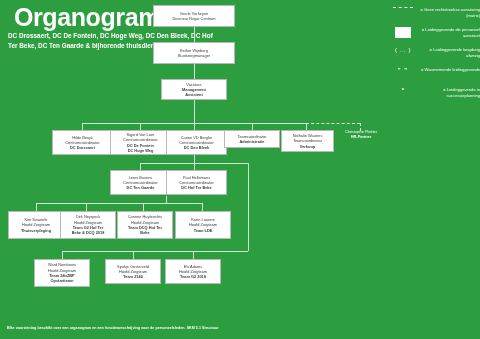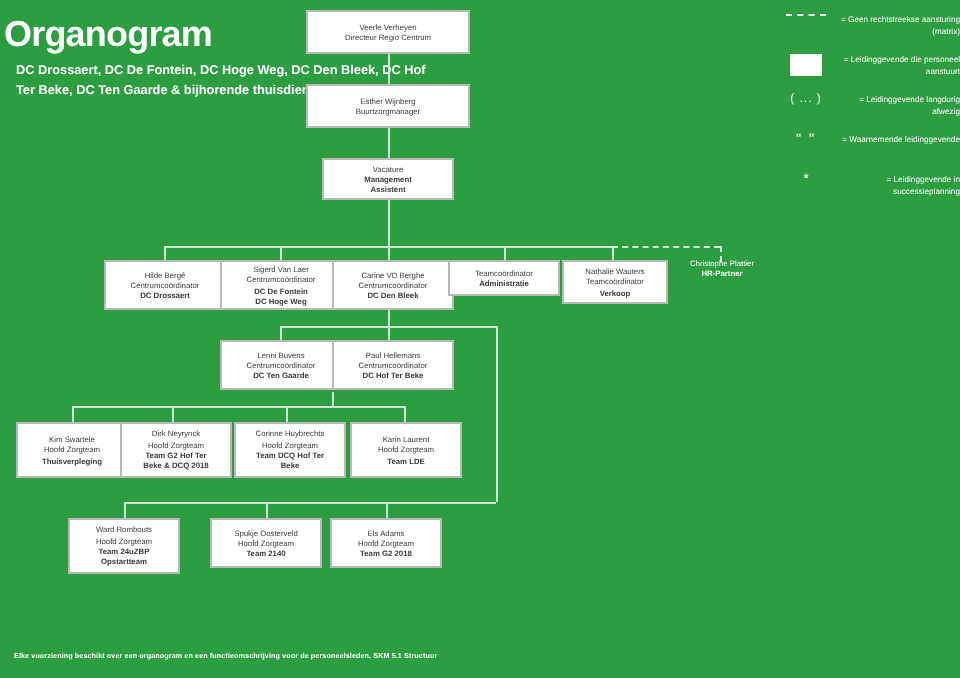--- a/index.html
+++ b/index.html
@@ -10,22 +10,22 @@
     overflow: hidden;
   }
   #page {
     position: relative;
     width: 480px; height: 339px;
     background: #2d9e3f;
   }
 
   
   .title {
-    position: absolute; left: 2px; top: 4px;
-    font-size: 18px; font-weight: bold; color: #ffffff;
+    position: absolute; left: 14px; top: 4px;
+    font-size: 25px; font-weight: bold; color: #ffffff;
     letter-spacing: -0.4px; line-height: 26px;
   }
   .subtitle {
     position: absolute; left: 8px; top: 31px;
     width: 215px;
     font-size: 6.4px; font-weight: bold; color: #ffffff;
     line-height: 10px;
   }
 
   

